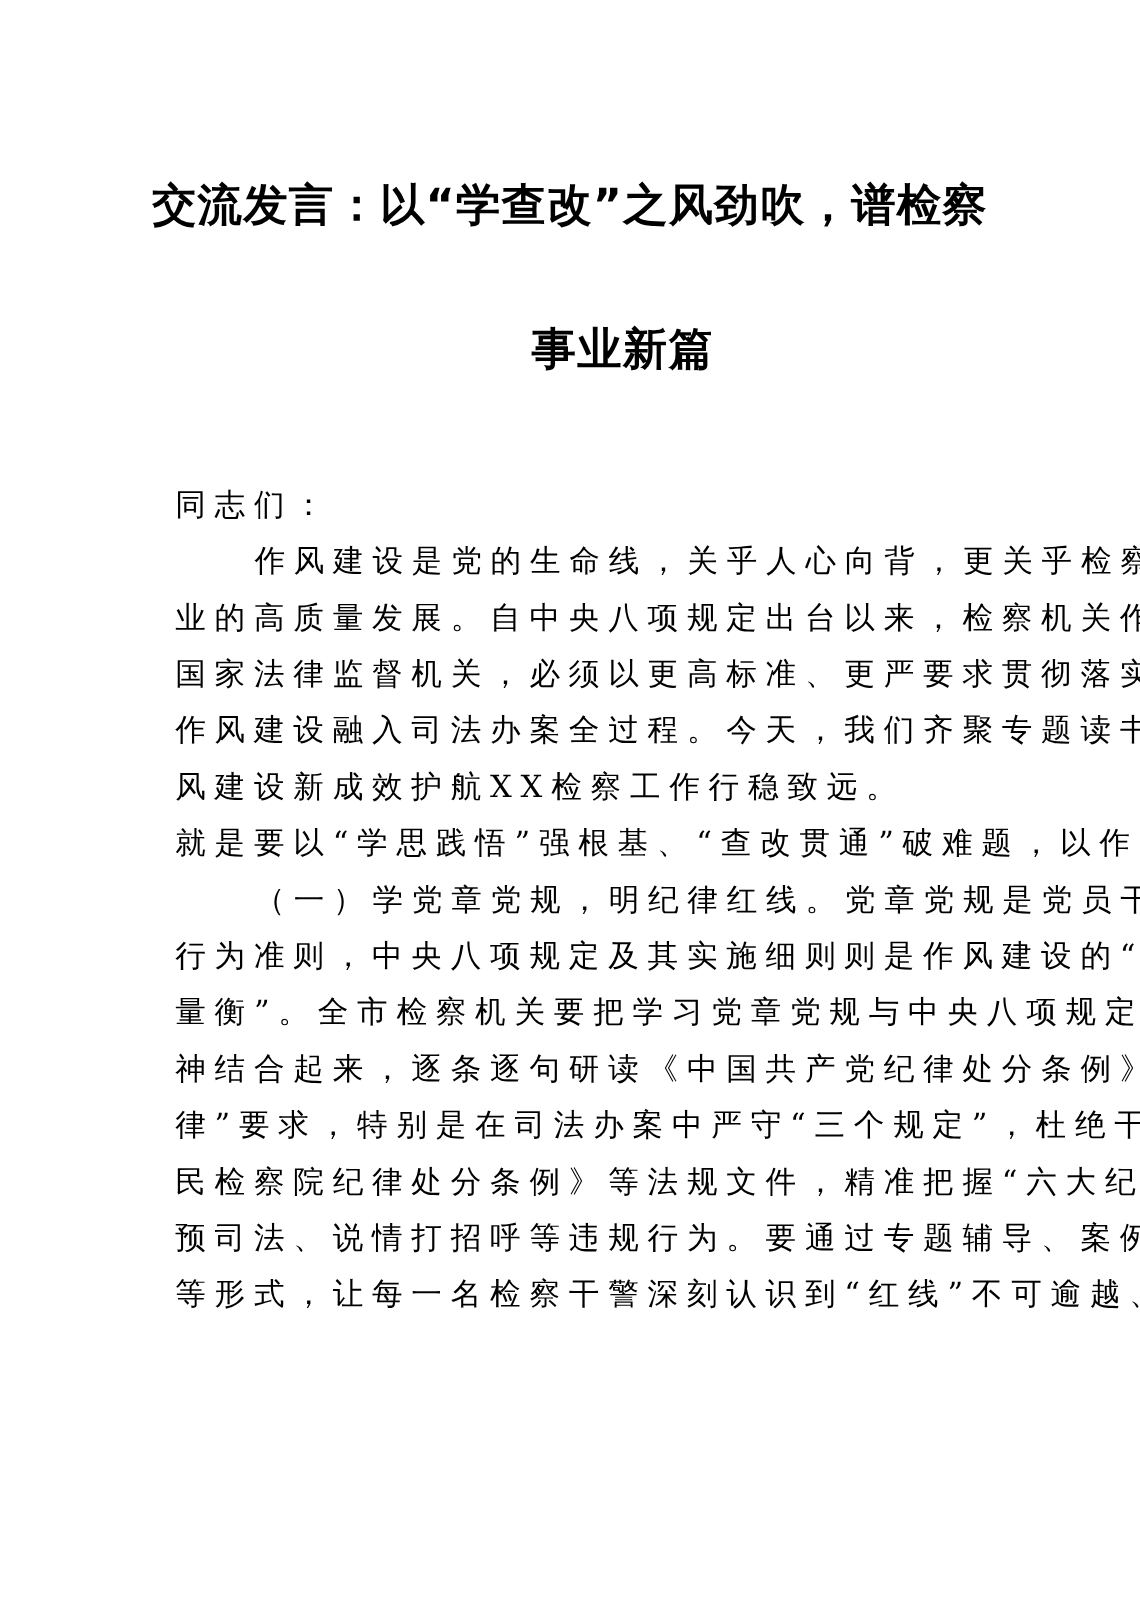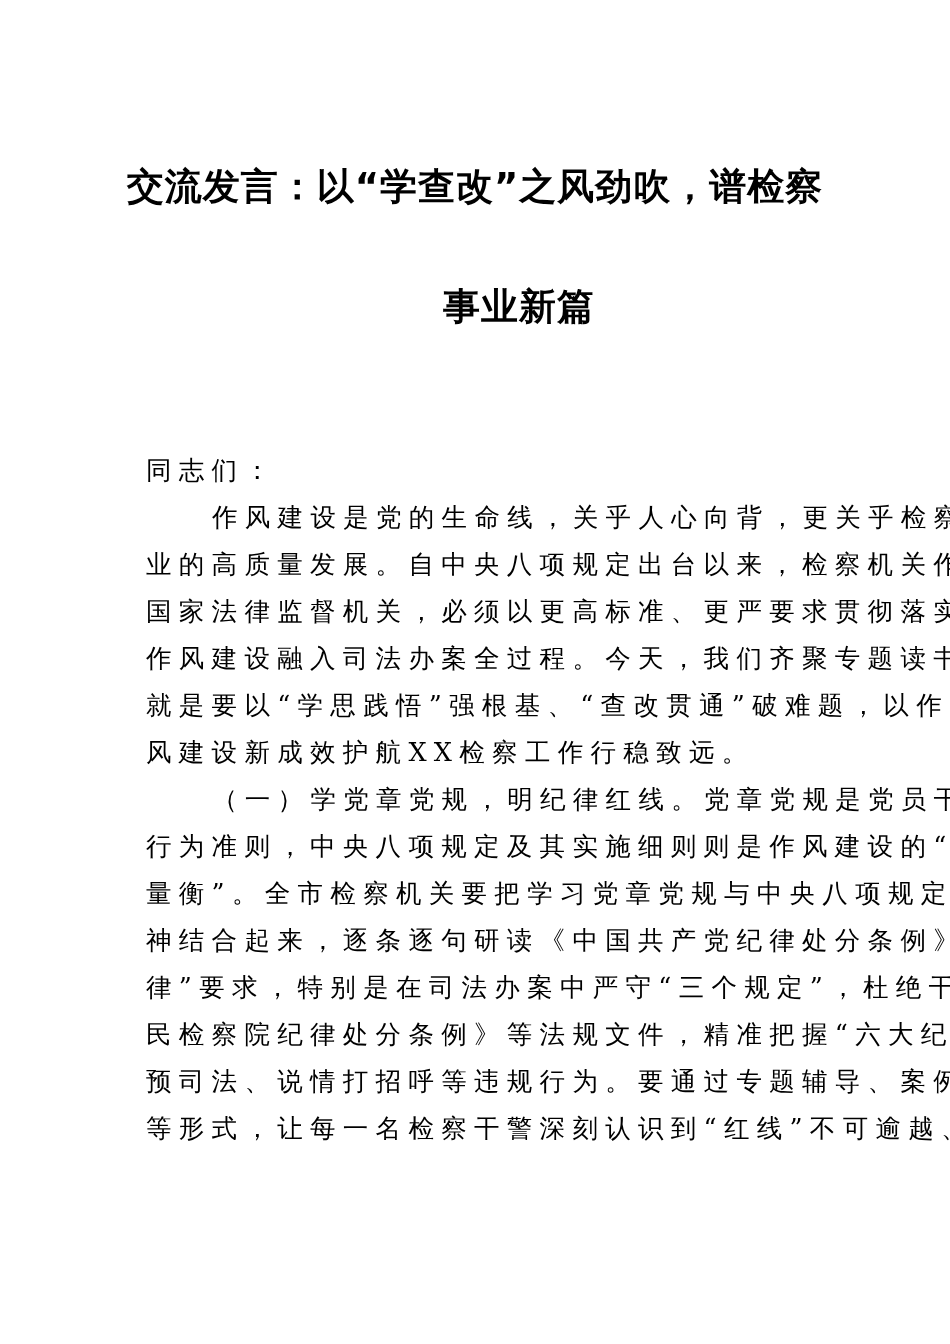--- a/index.html
+++ b/index.html
@@ -10,21 +10,21 @@
     body {
       width: 950px;
       height: 1344px;
       position: relative;
       overflow: hidden;
       color: #000000;
     }
     .page {
       position: absolute;
       left: 0;
-      top: 16px;
+      top: 0;
       width: 950px;
       height: 1111px;
       background: #ffffff;
     }
     .title-line {
       position: absolute;
       left: 0;
       width: 950px;
       text-align: center;
       font-family: "DejaVu Sans", sans-serif;
@@ -41,21 +41,20 @@
       position: absolute;
       left: 146px;
       top: 398px;
       width: 662px;
       font-family: "DejaVu Serif", serif;
       font-size: 25.5px;
       line-height: 47px;
       letter-spacing: 7.3px;
       text-align: justify;
       text-justify: inter-character;
-      margin-top: 33px;
     }
     .line {
       display: block;
       height: 47px;
       white-space: nowrap;
       overflow: visible;
     }
     .indent {
       padding-left: 66px;
     }
@@ -68,22 +67,22 @@
   <div class="title-line title-1">交流发言：以“学查改”之风劲吹，谱检察</div>
   <div class="title-line title-2">事业新篇</div>
 
   <div class="body">
     <span class="line">同志们：</span>
 
     <span class="line indent">作风建设是党的生命线，关乎人心向背，更关乎检察事</span>
     <span class="line">业的高质量发展。自中央八项规定出台以来，检察机关作为</span>
     <span class="line">国家法律监督机关，必须以更高标准、更严要求贯彻落实，将</span>
     <span class="line">作风建设融入司法办案全过程。今天，我们齐聚专题读书班，</span>
+    <span class="line">风建设新成效护航XX检察工作行稳致远。</span>
     <span class="line">就是要以“学思践悟”强根基、“查改贯通”破难题，以作</span>
-    <span class="line">风建设新成效护航XX检察工作行稳致远。</span>
 
 
     <span class="line indent">（一）学党章党规，明纪律红线。党章党规是党员干部的</span>
     <span class="line">行为准则，中央八项规定及其实施细则则是作风建设的“度</span>
     <span class="line">量衡”。全市检察机关要把学习党章党规与中央八项规定精</span>
     <span class="line">神结合起来，逐条逐句研读《中国共产党纪律处分条例》《人</span>
     <span class="line">律”要求，特别是在司法办案中严守“三个规定”，杜绝干</span>
     <span class="line">民检察院纪律处分条例》等法规文件，精准把握“六大纪</span>
     <span class="line">预司法、说情打招呼等违规行为。要通过专题辅导、案例剖析</span>
     <span class="line">等形式，让每一名检察干警深刻认识到“红线”不可逾越、</span>

